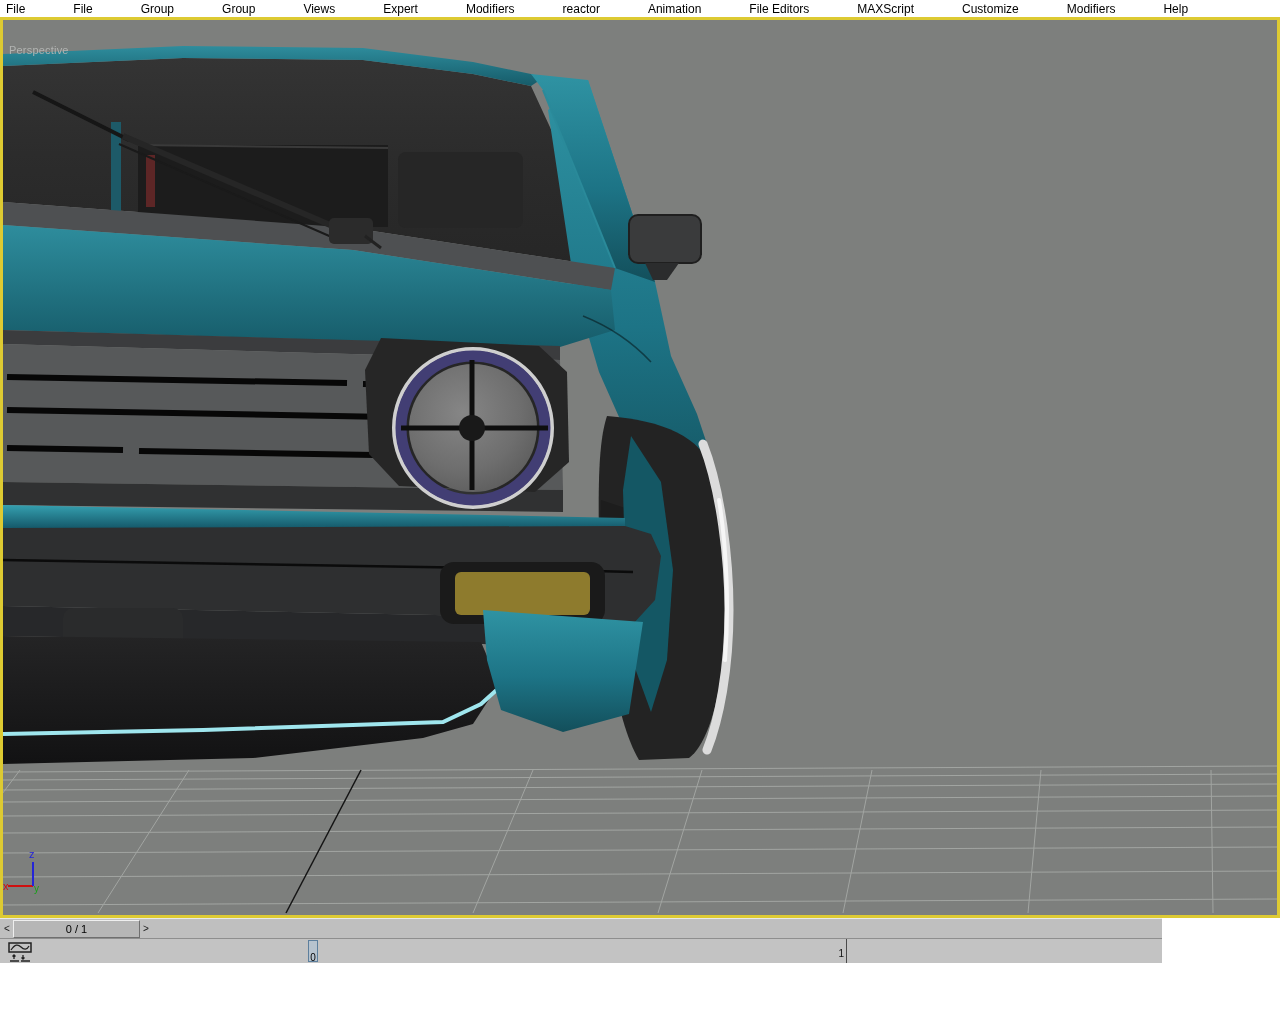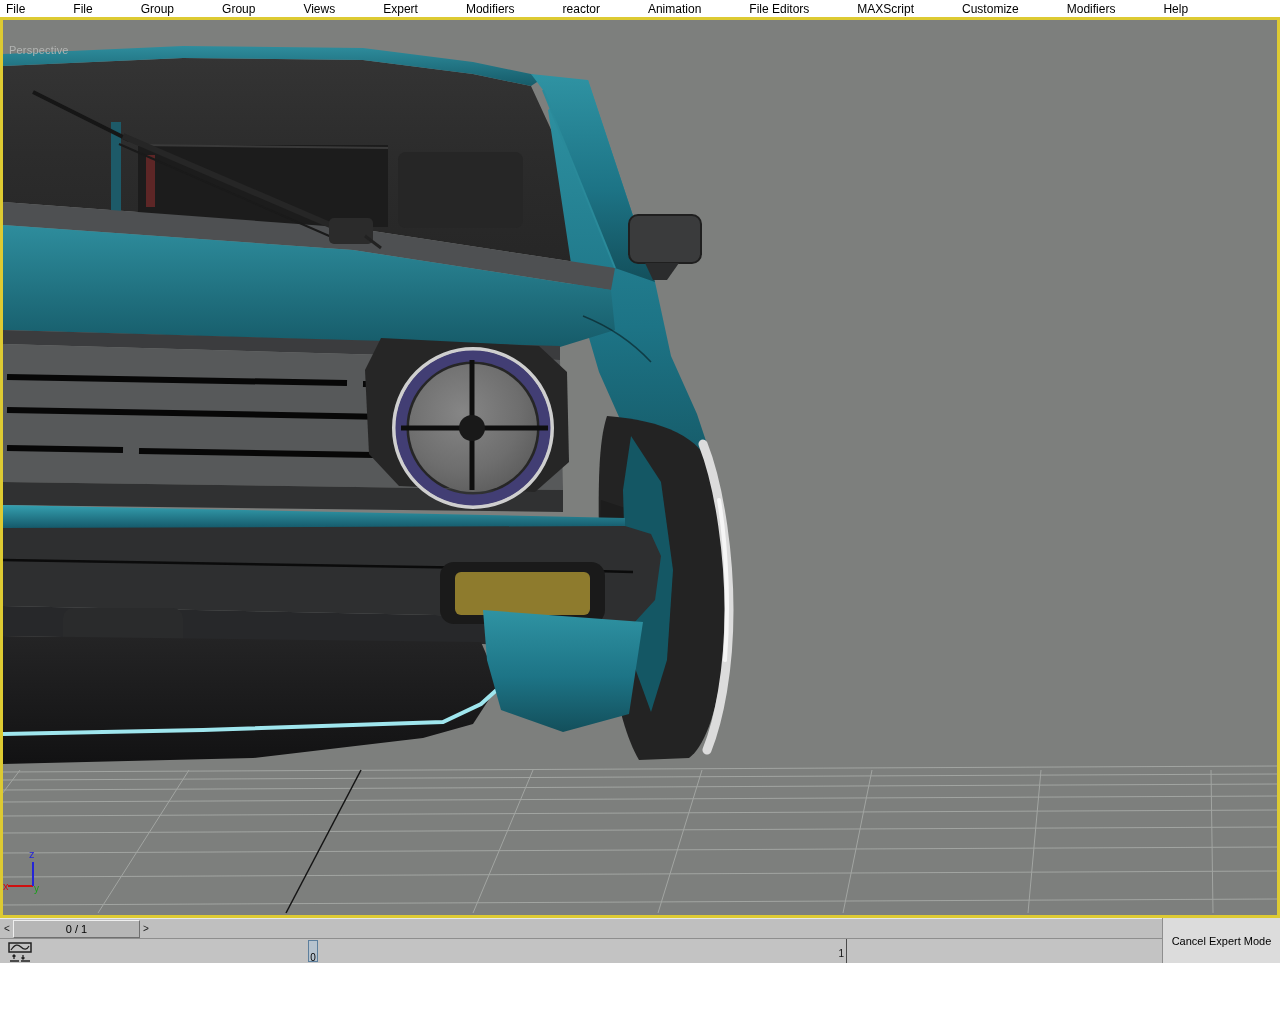--- a/index.html
+++ b/index.html
@@ -224,17 +224,14 @@
       <path d="M6,17 L6,13 M4.5,14.5 L6,13 L7.5,14.5" fill="none" stroke="#222" stroke-width="1.3"></path>
       <path d="M15,13 L15,17 M13.5,15.5 L15,17 L16.5,15.5" fill="none" stroke="#222" stroke-width="1.3"></path>
       <line x1="2" y1="19" x2="11" y2="19" stroke="#222" stroke-width="1.5"></line>
       <line x1="13" y1="19" x2="22" y2="19" stroke="#222" stroke-width="1.5"></line>
     </svg>
     <div class="frame-marker">0</div>
     <div class="frame-tick-line"></div>
     <div class="frame-tick-label">1</div>
   </div>
 
-  <div class="status-panel">
-    <div>Cancel Expert Mode</div>
-  </div>
 
 </div>
 
 </body></html>

